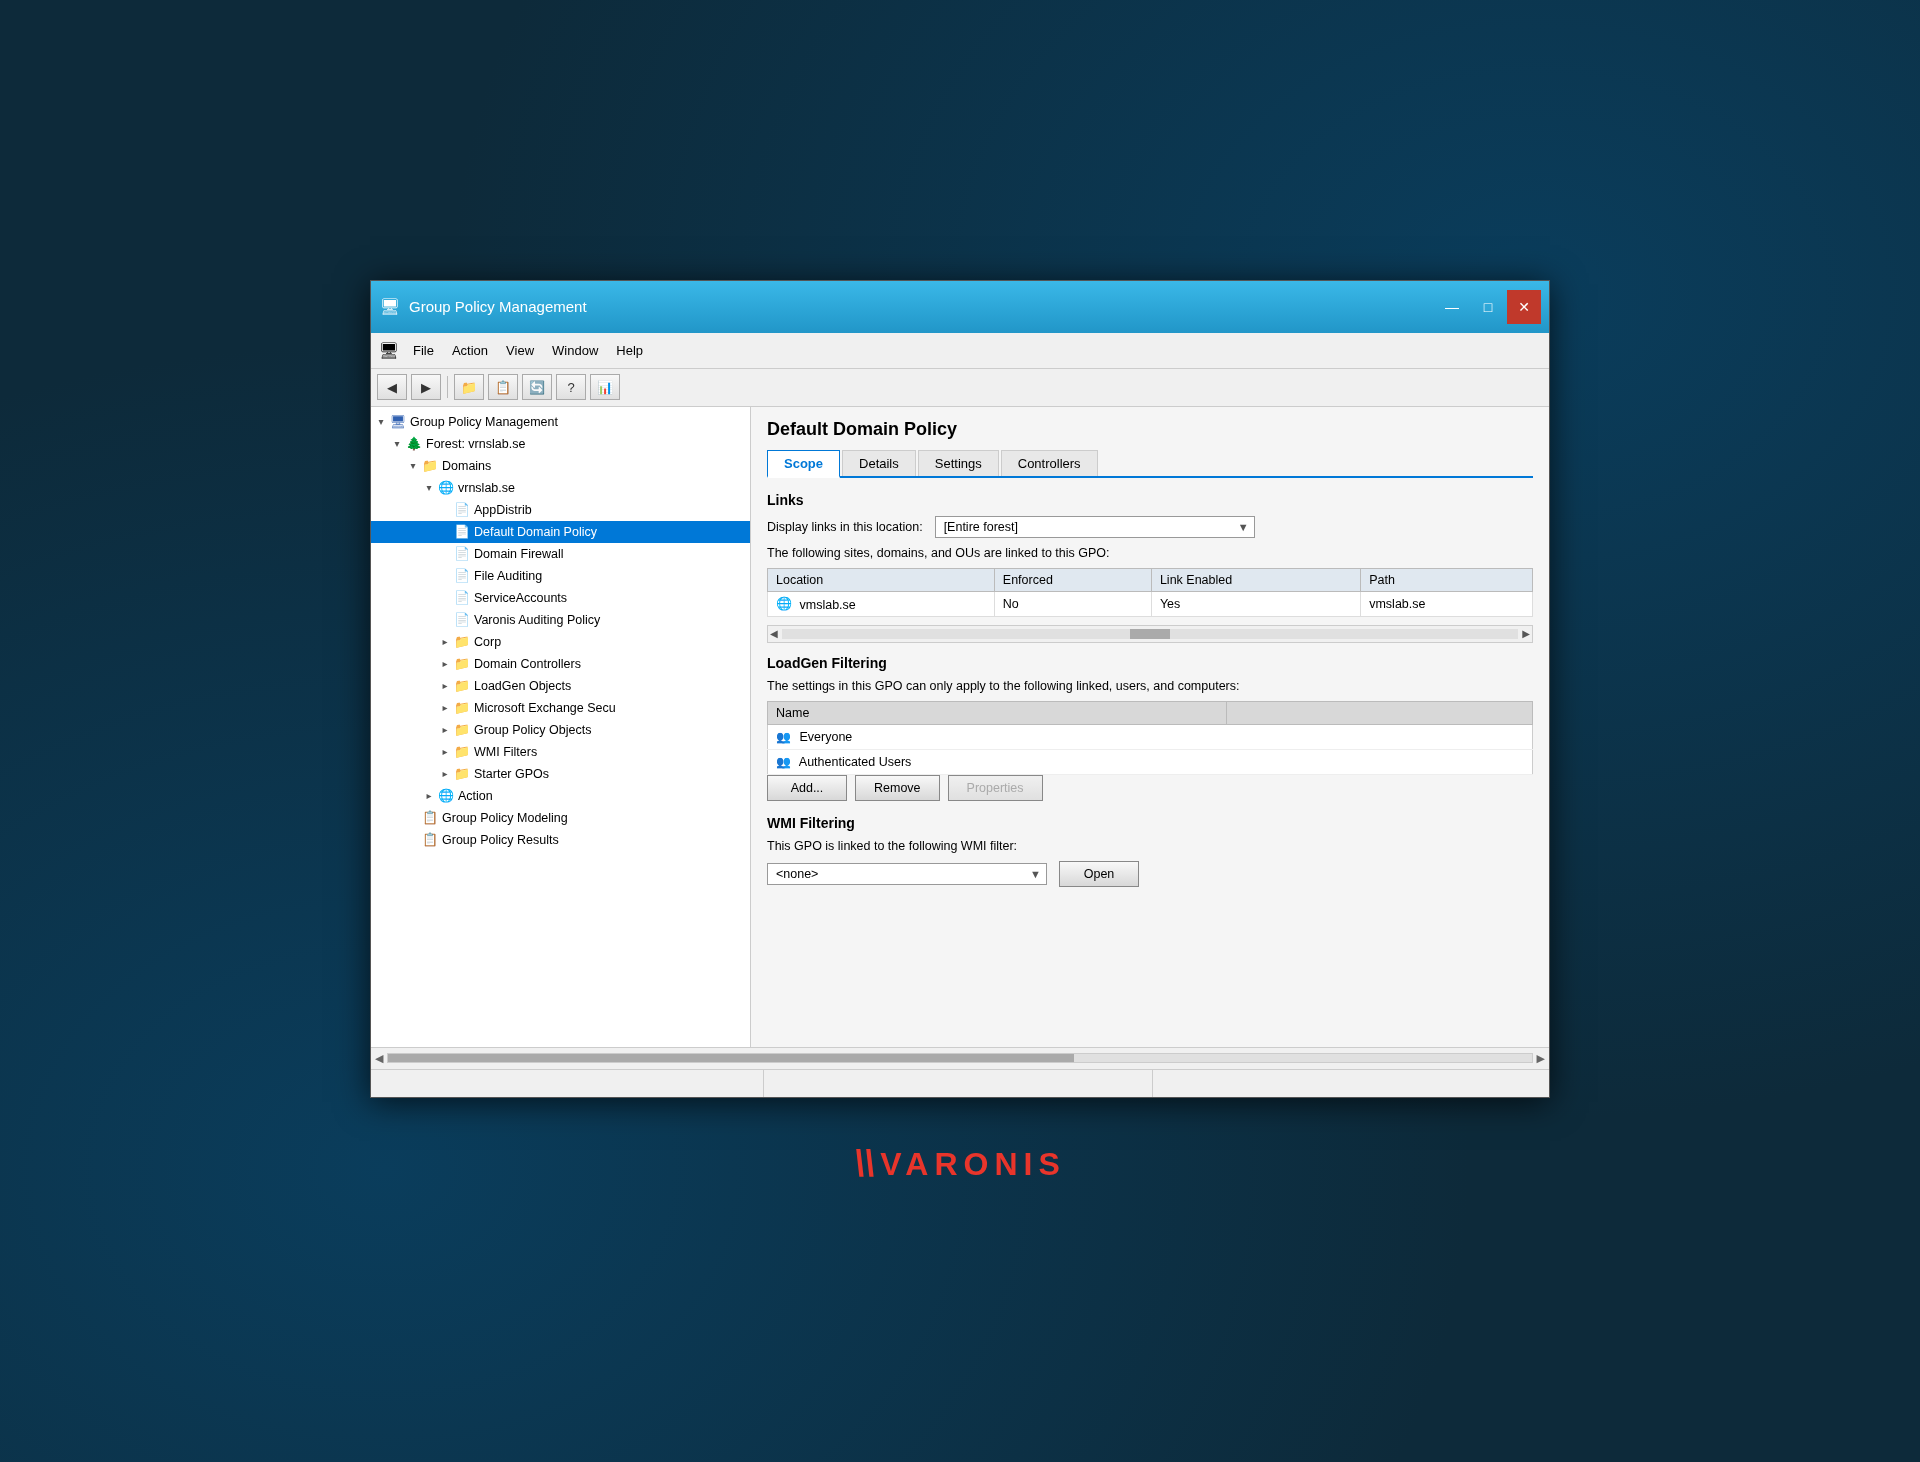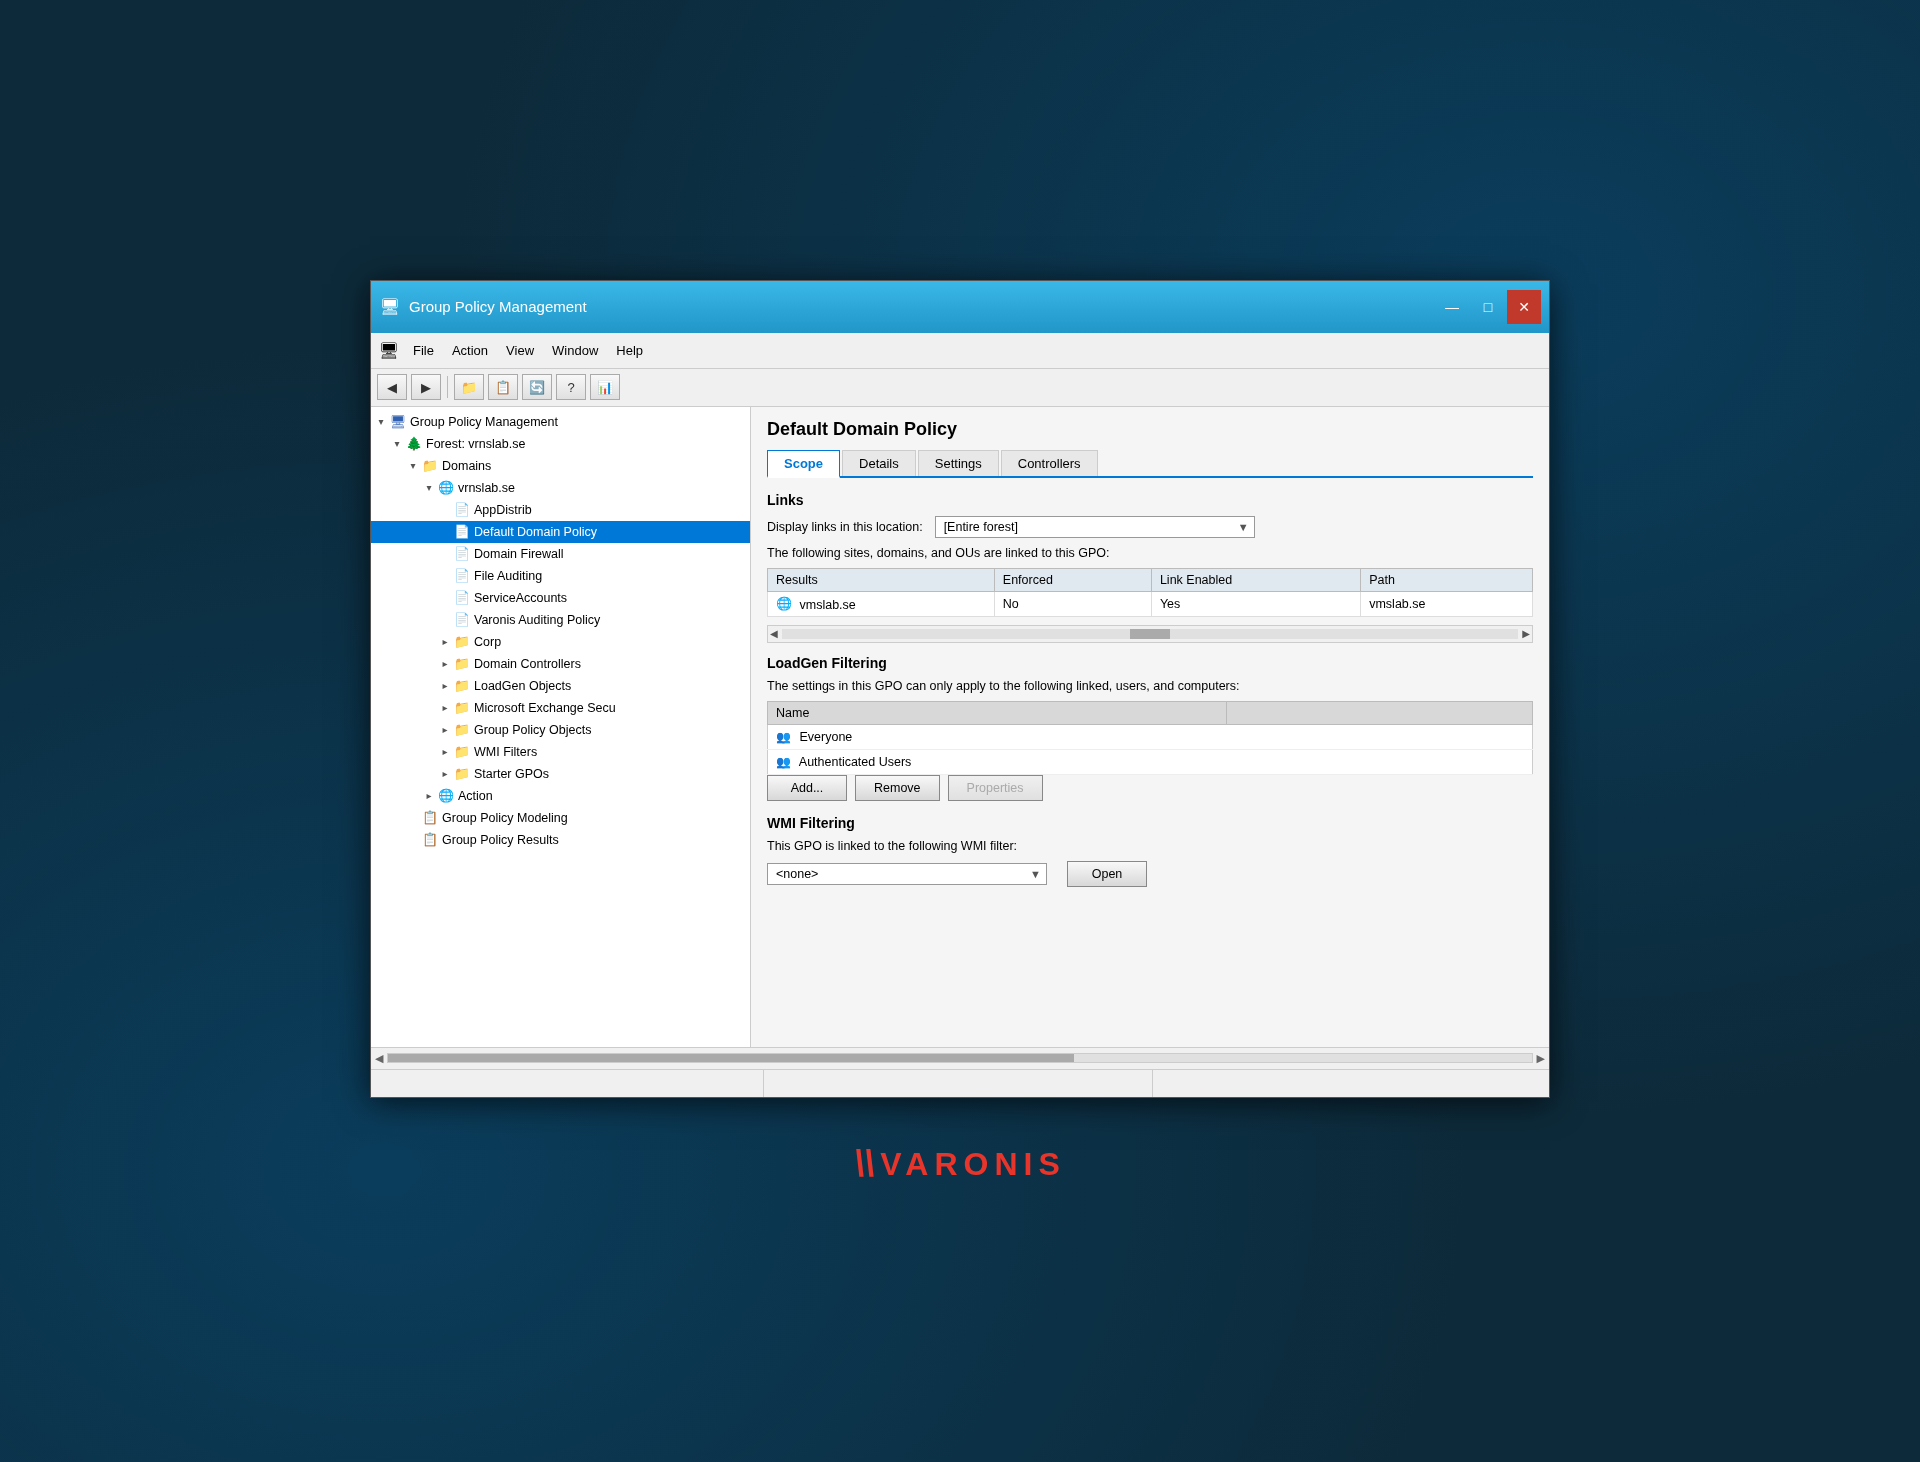--- a/index.html
+++ b/index.html
@@ -343,21 +343,21 @@
       color: #aaa;
       cursor: default;
       background: linear-gradient(to bottom, #f0f0f0, #e0e0e0);
     }
 
     
     .wmi-section {}
     .wmi-row {
       display: flex;
       align-items: center;
-      gap: 20px;
+      gap: 12px;
       margin-top: 8px;
     }
     .wmi-dropdown {
       appearance: none;
       background: #fff;
       border: 1px solid #999;
       padding: 3px 28px 3px 8px;
       font-size: 12.5px;
       width: 280px;
     }
@@ -603,21 +603,21 @@
           <select class="dropdown-select"><option>[Entire forest]</option><option>vrnslab.se</option><option>Default-First-Site-Name</option></select>
           <span class="dropdown-arrow">▼</span>
         </div>
       </div>
 
       <div class="section-label">The following sites, domains, and OUs are linked to this GPO:</div>
 
       <table class="data-table">
         <thead>
           <tr>
-            <th>Results</th>
+            <th>Location</th>
             <th>Enforced</th>
             <th>Link Enabled</th>
             <th>Path</th>
           </tr>
         </thead>
         <tbody>
           <tr>
             <td>
               <span class="row-icon">🌐</span>
               <span>vmslab.se</span>

